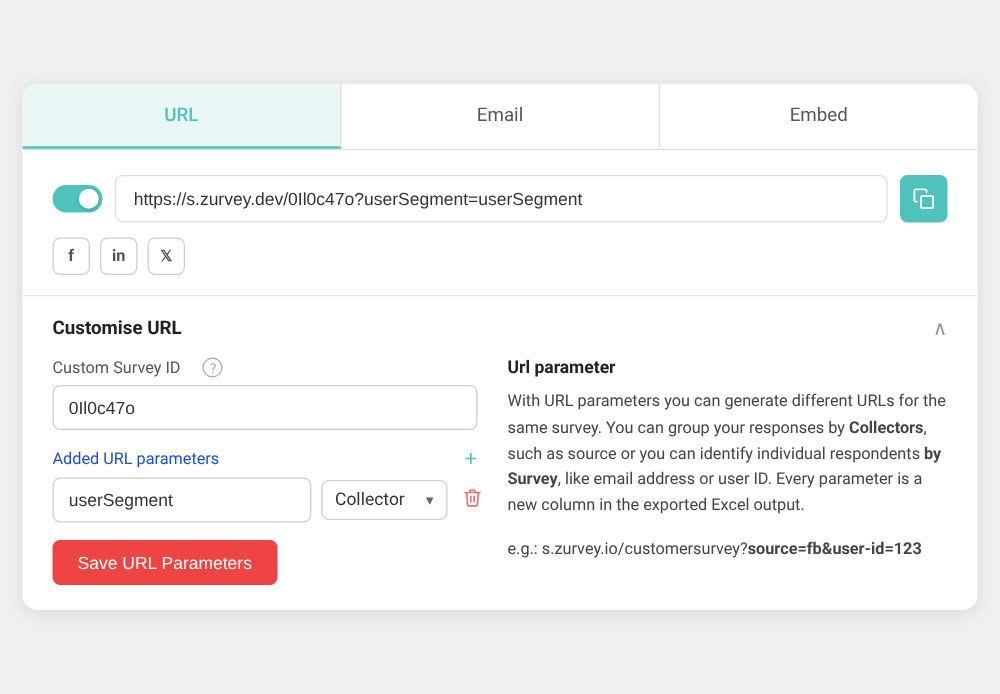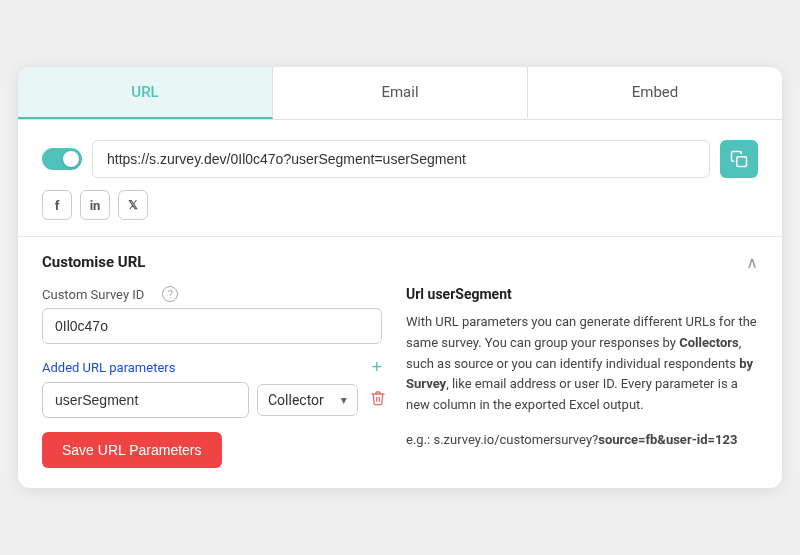--- a/index.html
+++ b/index.html
@@ -334,21 +334,21 @@
               <path d="M14 11v6"></path>
               <path d="M9 6V4a1 1 0 0 1 1-1h4a1 1 0 0 1 1 1v2"></path>
             </svg>
           </button>
         </div>
 
         <button class="save-btn">Save URL Parameters</button>
       </div>
 
       <div class="right-col">
-        <div class="url-params-title">Url userSegment</div>
+        <div class="url-params-title">Url parameter</div>
         <div class="url-params-text">
           With URL parameters you can generate different URLs for the same survey. You can group your responses by <b>Collectors</b>, such as source or you can identify individual respondents <b>by Survey</b>, like email address or user ID. Every parameter is a new column in the exported Excel output.
         </div>
         <div class="url-example">
           e.g.: s.zurvey.io/customersurvey?<b>source=fb&amp;user-id=123</b>
         </div>
       </div>
     </div>
   </div>
 </div>

